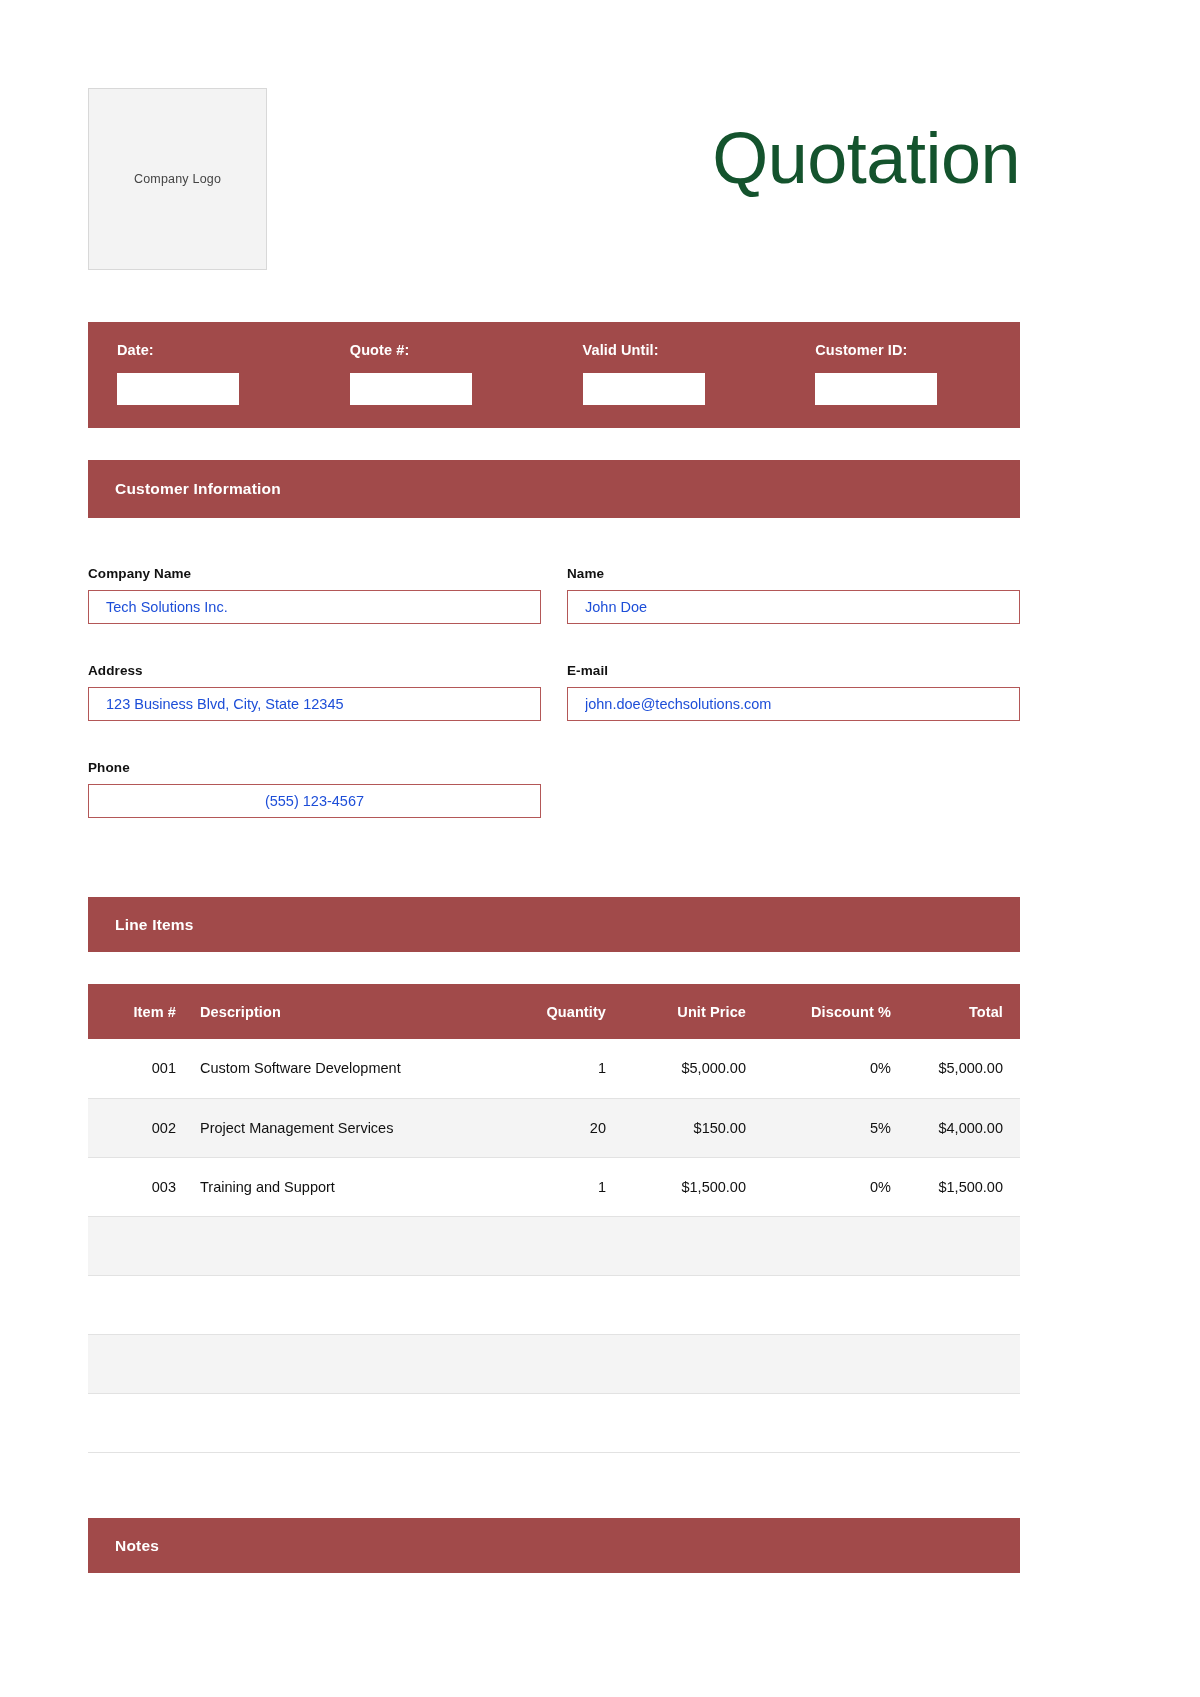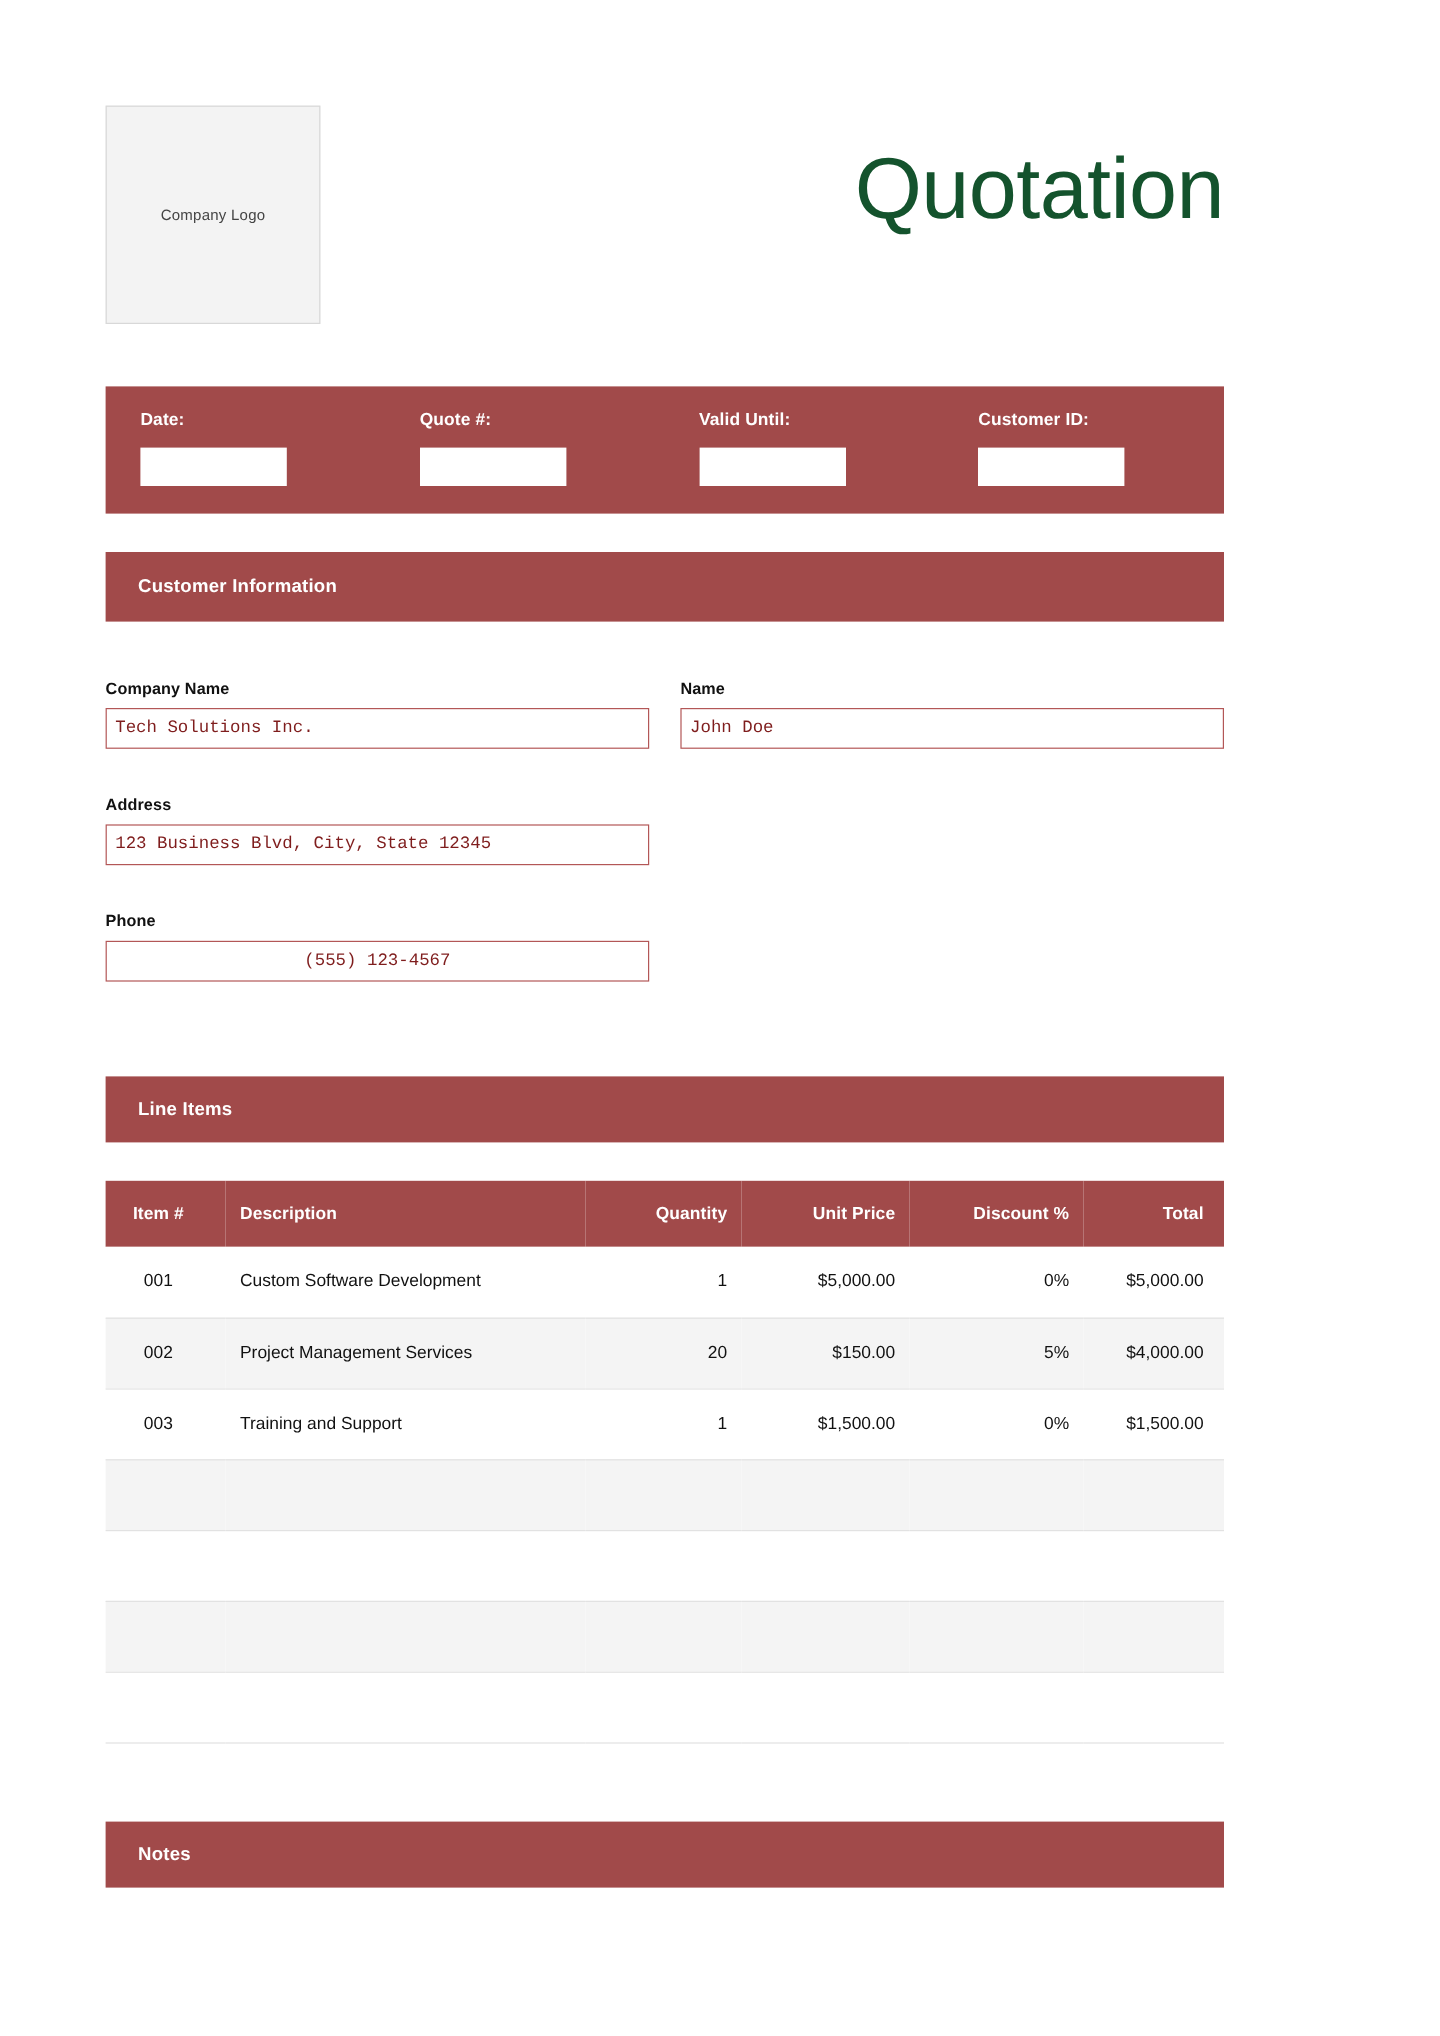--- a/index.html
+++ b/index.html
@@ -151,24 +151,24 @@
     font-weight: bold;
     color: #111111;
     margin-bottom: 9px;
     letter-spacing: 0.1px;
   }
   .field-input {
     width: 100%;
     height: 34px;
     border: 1px solid #b35757;
     background: #ffffff;
-    font-family: Liberation Mono, monospace;
+    font-family: Liberation Sans, sans-serif;
     font-size: 14.5px;
-    color: #7f1d1d;
-    padding: 0 7px;
+    color: #1d4ed8;
+    padding: 0 17px;
     display: block;
   }
   .field-input.narrow { width: 453px; text-align: center; }
   .row-spacer { height: 24px; }
 
   
   .items-wrap {
     position: absolute;
     left: 88px;
     top: 984px;
@@ -182,21 +182,21 @@
   table.items thead th {
     background: #a14a4a;
     color: #ffffff;
     font-size: 14.5px;
     font-weight: bold;
     height: 55px;
     padding: 0 12px;
     letter-spacing: 0.1px;
   }
   table.items th.c-item,
-  table.items td.c-item { width: 100px; text-align: center; padding-left: 0; }
+  table.items td.c-item { width: 100px; text-align: right; padding-left: 0; }
   table.items th.c-desc,
   table.items td.c-desc { width: 300px; text-align: left; }
   table.items th.c-qty,
   table.items td.c-qty { width: 130px; text-align: right; }
   table.items th.c-price,
   table.items td.c-price { width: 140px; text-align: right; }
   table.items th.c-disc,
   table.items td.c-disc { width: 145px; text-align: right; }
   table.items th.c-total,
   table.items td.c-total { width: 117px; text-align: right; padding-right: 17px; }
@@ -260,20 +260,24 @@
         <input class="field-input" type="text" value="John Doe" style="">
       </div>
     </div>
 
     <div class="row-spacer"></div>
 
     <div class="form-row">
       <div class="form-col">
         <div class="field-label">Address</div>
         <input class="field-input" type="text" value="123 Business Blvd, City, State 12345" style="">
+      </div>
+      <div class="form-col">
+        <div class="field-label">E-mail</div>
+        <input class="field-input" type="text" value="john.doe@techsolutions.com" style="">
       </div>
     </div>
 
     <div class="row-spacer"></div>
 
     <div class="form-row">
       <div class="form-col">
         <div class="field-label">Phone</div>
         <input class="field-input narrow" type="text" value="(555) 123-4567" style="">
       </div>

